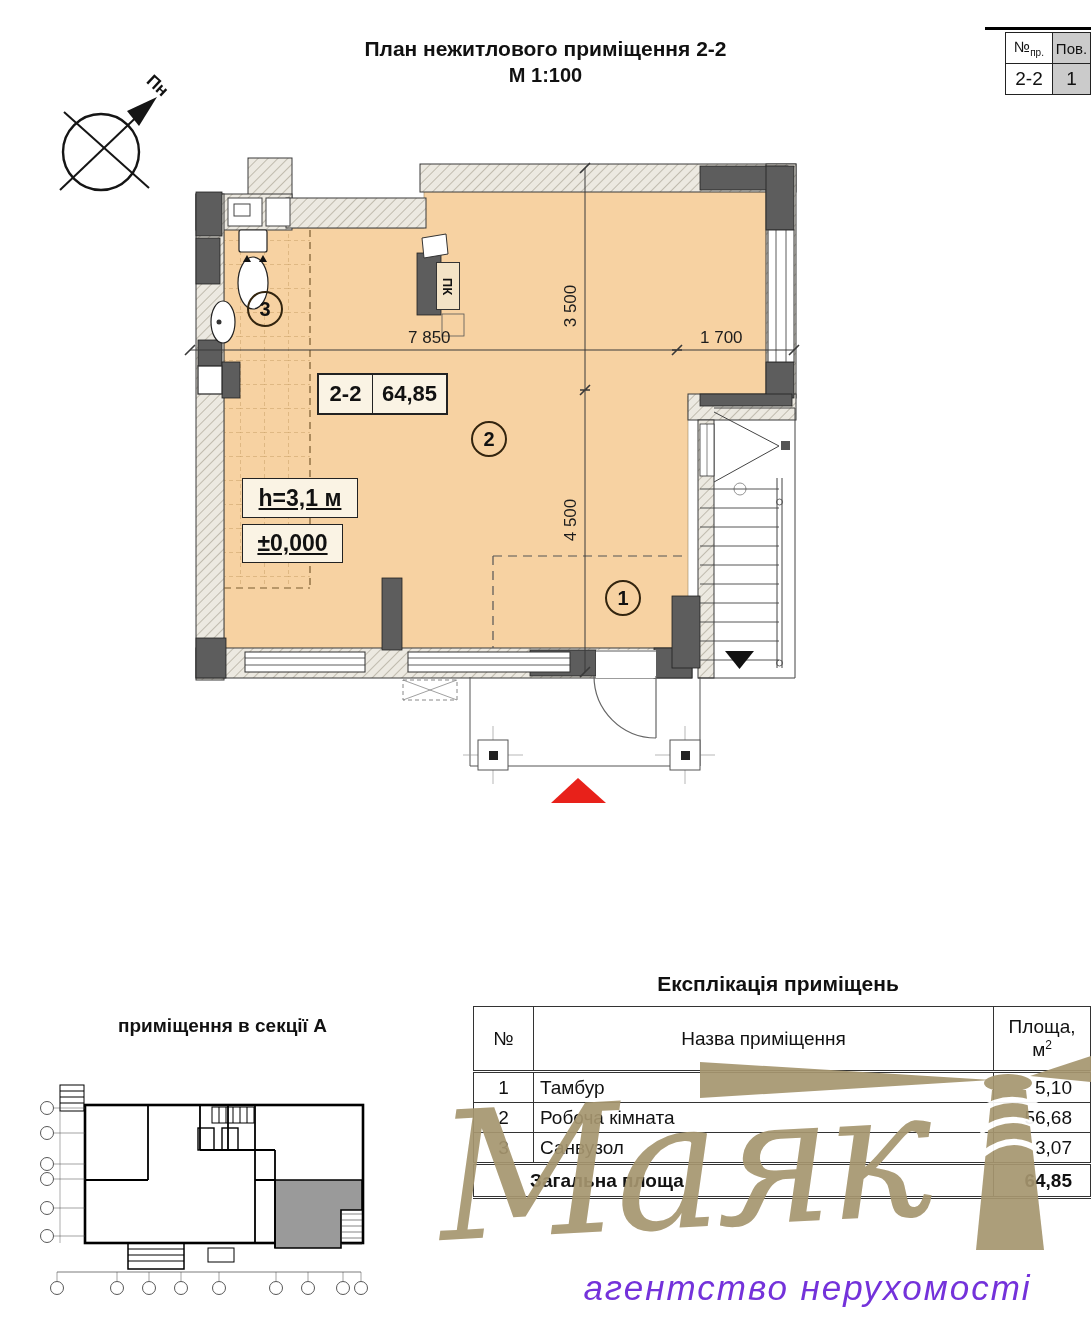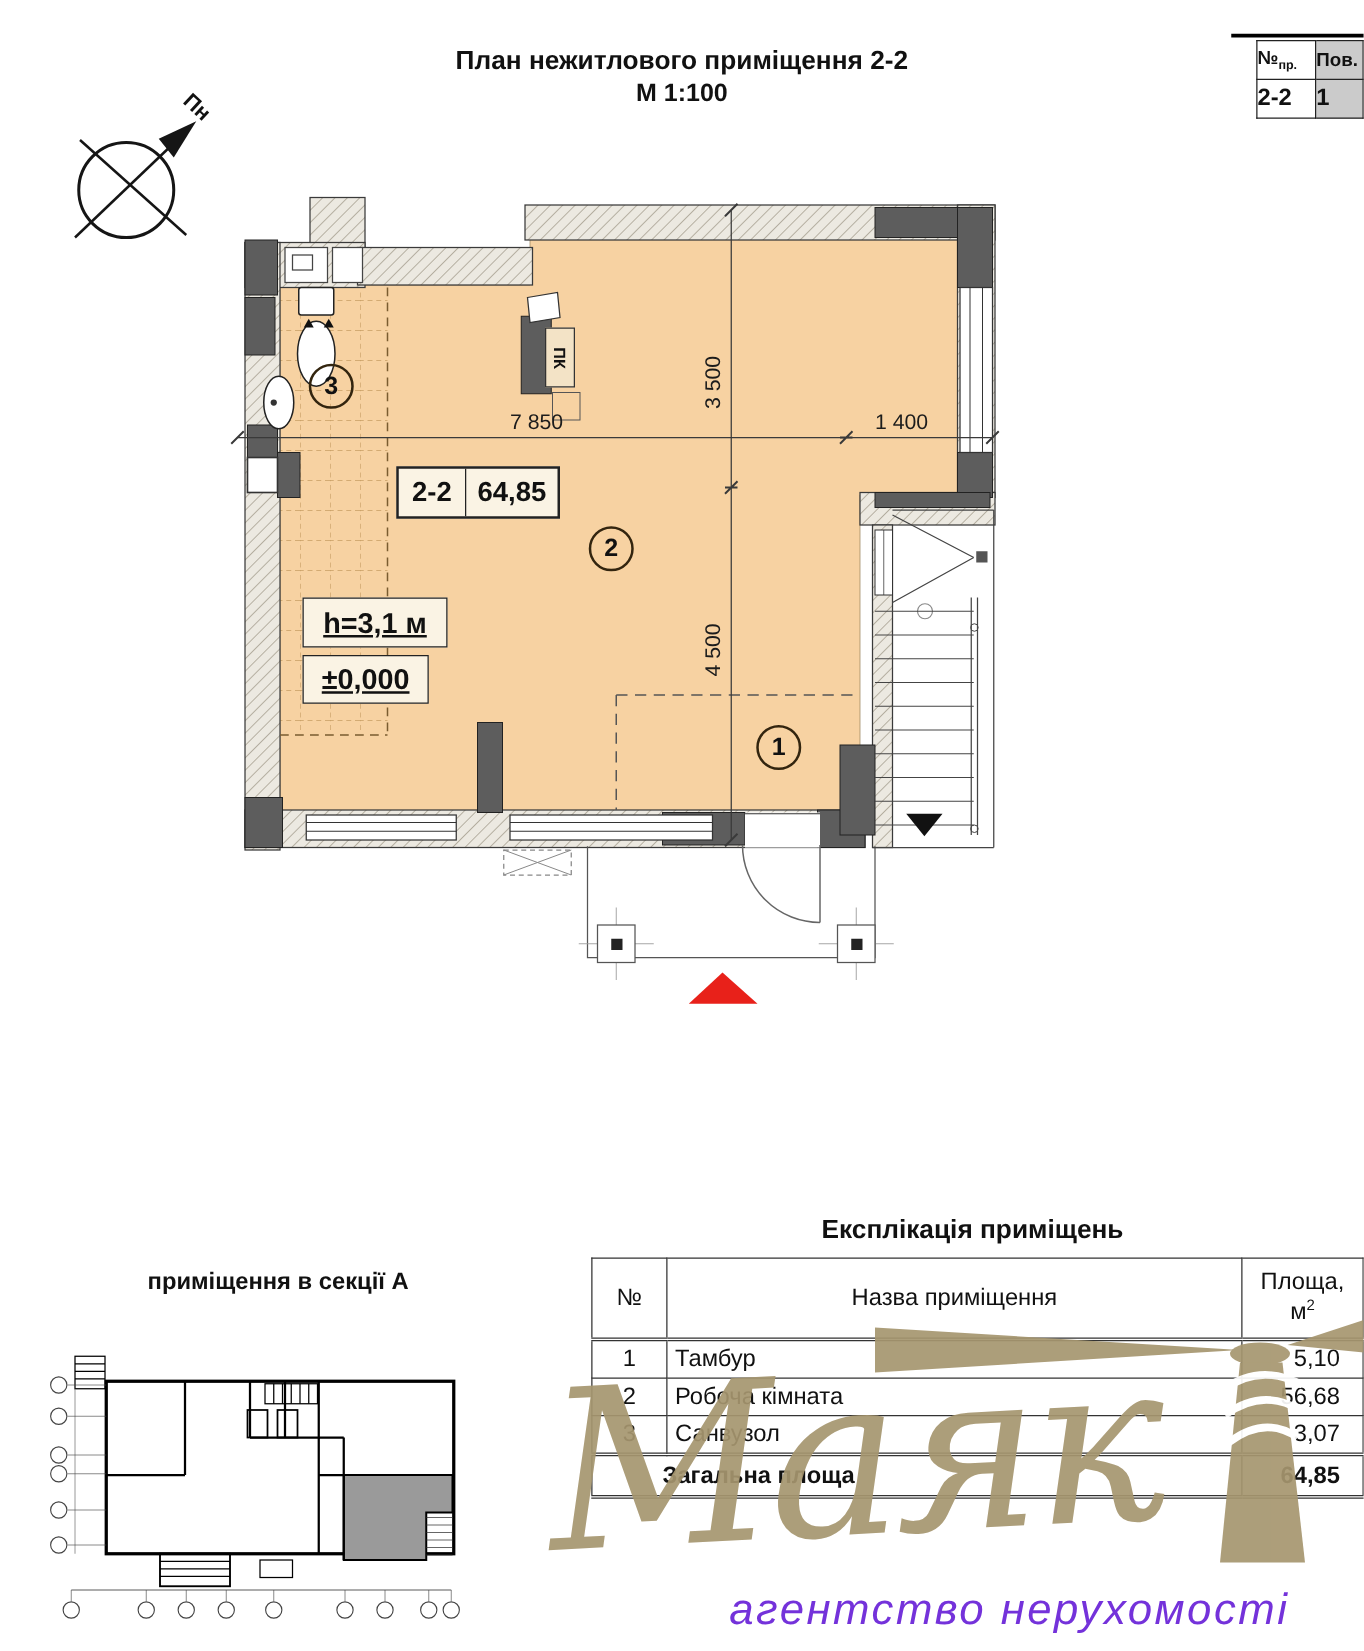--- a/index.html
+++ b/index.html
@@ -8,21 +8,21 @@
     font-family:"Liberation Sans",sans-serif;color:#111;overflow:hidden;
   }
   .abs{position:absolute;}
   
   .main-title{left:0;top:36px;width:1091px;text-align:center;font-weight:bold;line-height:26px;}
   .main-title .t1{font-size:21px;}
   .main-title .t2{font-size:20px;}
   
   .corner-wrap{left:985px;top:27px;width:106px;border-top:3px solid #000;}
   .corner-table{position:absolute;left:20px;top:2px;border-collapse:collapse;}
-  .corner-table td{border:1.6px solid #222;text-align:left;font-size:15px;padding:0;font-weight:bold;}
+  .corner-table td{border:1.6px solid #222;text-align:center;font-size:15px;padding:0;}
   .corner-table .c1{width:46px;height:30px;}
   .corner-table .c2{width:37px;height:30px;background:#cbcbcb;}
   .corner-table .val{font-size:19px;}
   .corner-table sub{font-size:10px;}
   
   .dim{font-size:17px;color:#1c1c1c;white-space:nowrap;}
   .dim.vert{transform:rotate(-90deg);transform-origin:center;}
   .room-circle{width:32px;height:32px;border:2px solid #33250f;border-radius:50%;
     display:flex;align-items:center;justify-content:center;font-size:20px;font-weight:bold;color:#111;}
   .unit-box{left:317px;top:373px;display:flex;border:2px solid #222;background:#faf3e4;height:38px;}
@@ -267,21 +267,21 @@
       <td class="c1 val">2-2</td>
       <td class="c2 val">1</td>
     </tr>
   </tbody>
     </table>
 </div>
 
 <div class="abs pn-label">Пн</div>
 
 <div class="abs dim" style="left:408px;top:328px;text-align:right;">7 850</div>
-<div class="abs dim" style="left:700px;top:328px;">1 400</div>
+<div class="abs dim" style="left:700px;top:328px;">1 700</div>
 <div class="abs dim vert" style="left:550px;top:296px;">3 500</div>
 <div class="abs dim vert" style="left:550px;top:510px;">4 500</div>
 
 <div class="abs unit-box">
   <div class="u1">2-2</div>
   <div class="u2">64,85</div>
 </div>
 
 <div class="abs info-box" style="left:242px;top:478px;width:114px;height:38px;">h=3,1 м</div>
 <div class="abs info-box" style="left:242px;top:524px;width:99px;height:37px;">±0,000</div>

